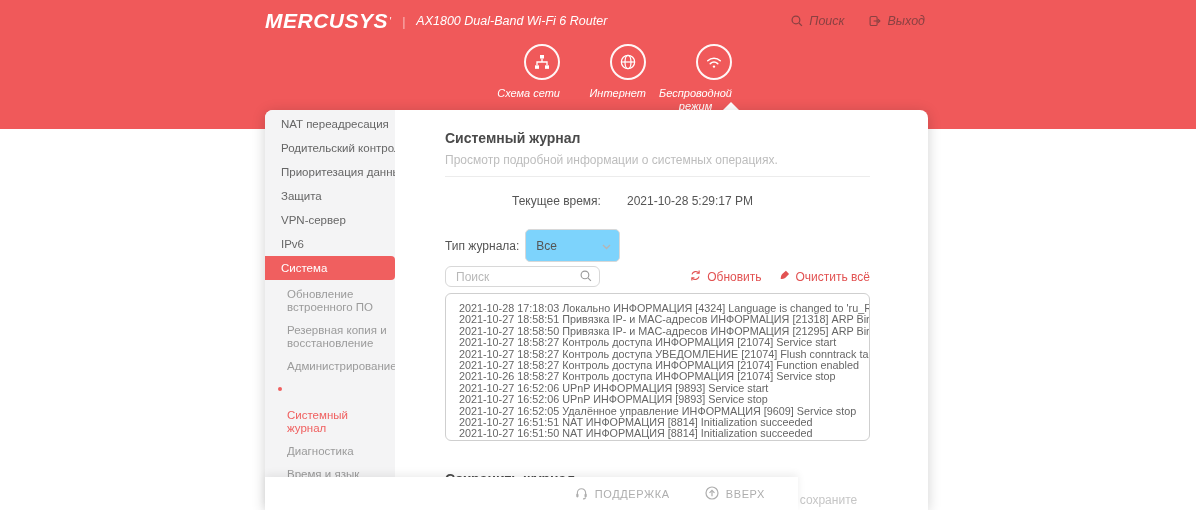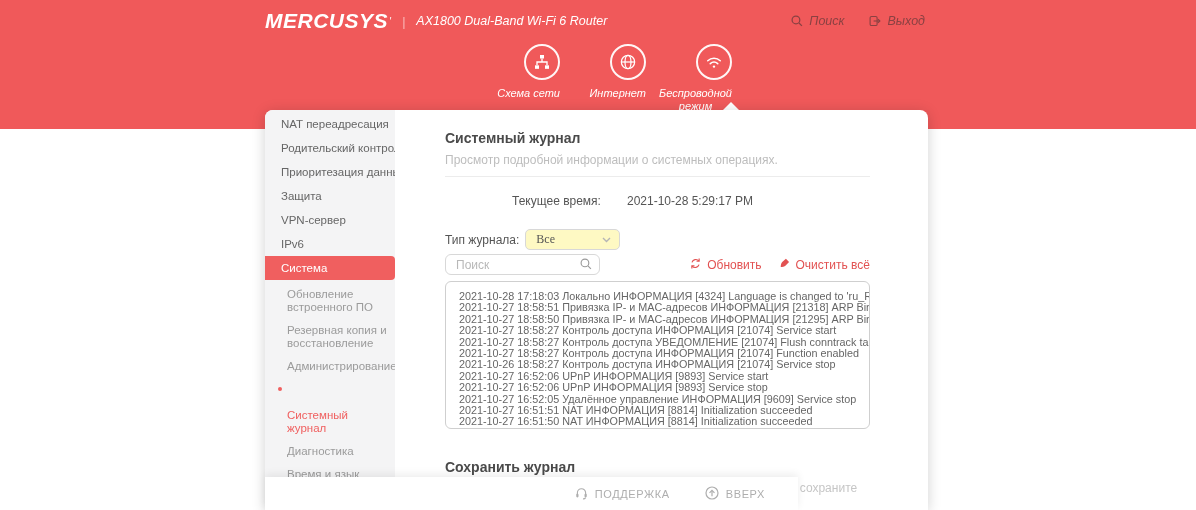--- a/index.html
+++ b/index.html
@@ -44,22 +44,22 @@
     white-space:pre-line; cursor:pointer; }
   .sub-item.active { color:#f05f5f; }
   .bullet { position:absolute; left:13px; top:9px; width:4px; height:4px; border-radius:50%; background:#f05f5f; }
   
   .main { position:absolute; left:130px; top:0; width:533px; height:400px; }
   .page-title { margin:20px 58px 0 50px; font-size:14px; font-weight:bold; color:#4a4a4a; }
   .page-subtitle { margin:7px 58px 0 50px; font-size:12px; color:#bdbdbd; padding-bottom:9px; border-bottom:1px solid #ececec; }
   .time-row { margin:17px 58px 0 117px; font-size:12px; color:#555; display:flex; gap:26px;align-items:flex-end; }
   .type-row { margin:21px 0 0 50px; display:flex; align-items:center; font-size:12px; color:#555; }
   .type-label { margin-right:6px; }
-  .select-box { width:95px; height:21px; border:1px solid #d8d8d8; border-radius:5px; background:#fef9c3;
-    display:flex; align-items:center; justify-content:space-between; padding:0 8px 0 10px; color:#555; cursor:pointer;font-family:Liberation Serif, serif; }
+  .select-box { width:95px; height:33px; border:1px solid #d8d8d8; border-radius:5px; background:#7dd3fc;
+    display:flex; align-items:center; justify-content:space-between; padding:0 8px 0 10px; color:#555; cursor:pointer; }
   .search-row { margin:4px 58px 0 50px; display:flex; align-items:flex-end; justify-content:space-between; }
   .search-box { position:relative; width:155px; }
   .search-input { width:155px; height:21px; border:1px solid #d8d8d8; border-radius:6px; padding:0 26px 0 10px;
     font-size:12px; color:#555; outline:none; font-family:inherit; background:#fff; }
   .search-input::placeholder { color:#b8b8b8; }
   .search-icon-in { position:absolute; right:7px; top:3px; color:#9a9a9a; }
   .actions { display:flex; gap:16px; align-items:center; padding-bottom:2px; }
   .action-link { display:flex; align-items:center; gap:5px; color:#e25252; font-size:12px; cursor:pointer; }
   .log-box { margin:6px 58px 0 50px; width:425px; height:148px; border:1px solid #cfcfcf; border-radius:6px;
     padding:9px 6px 0 13px; overflow:hidden; }

